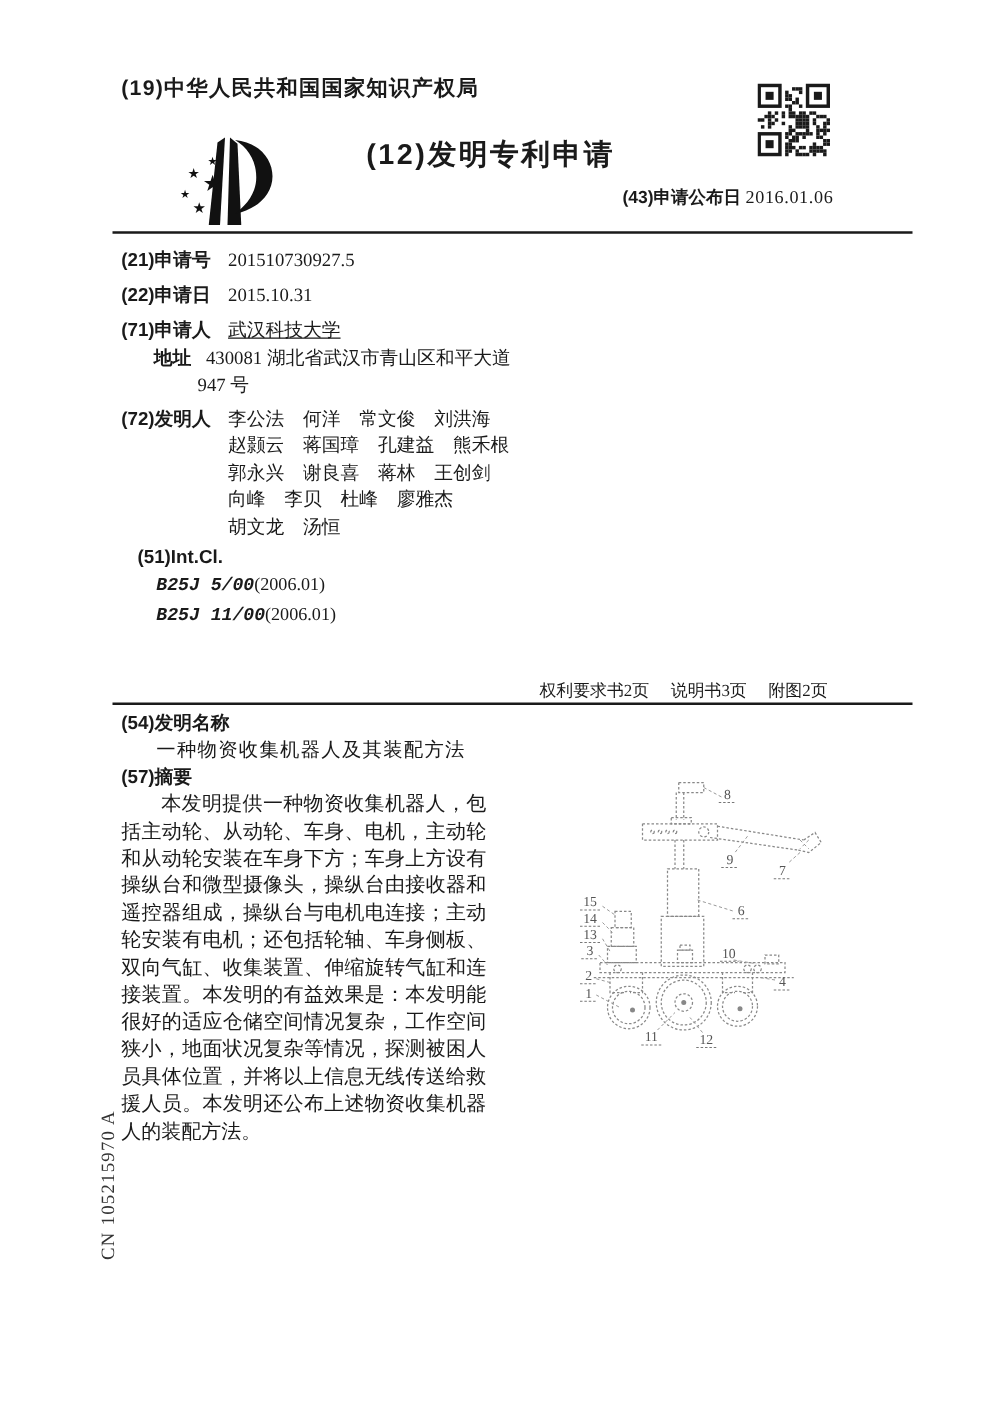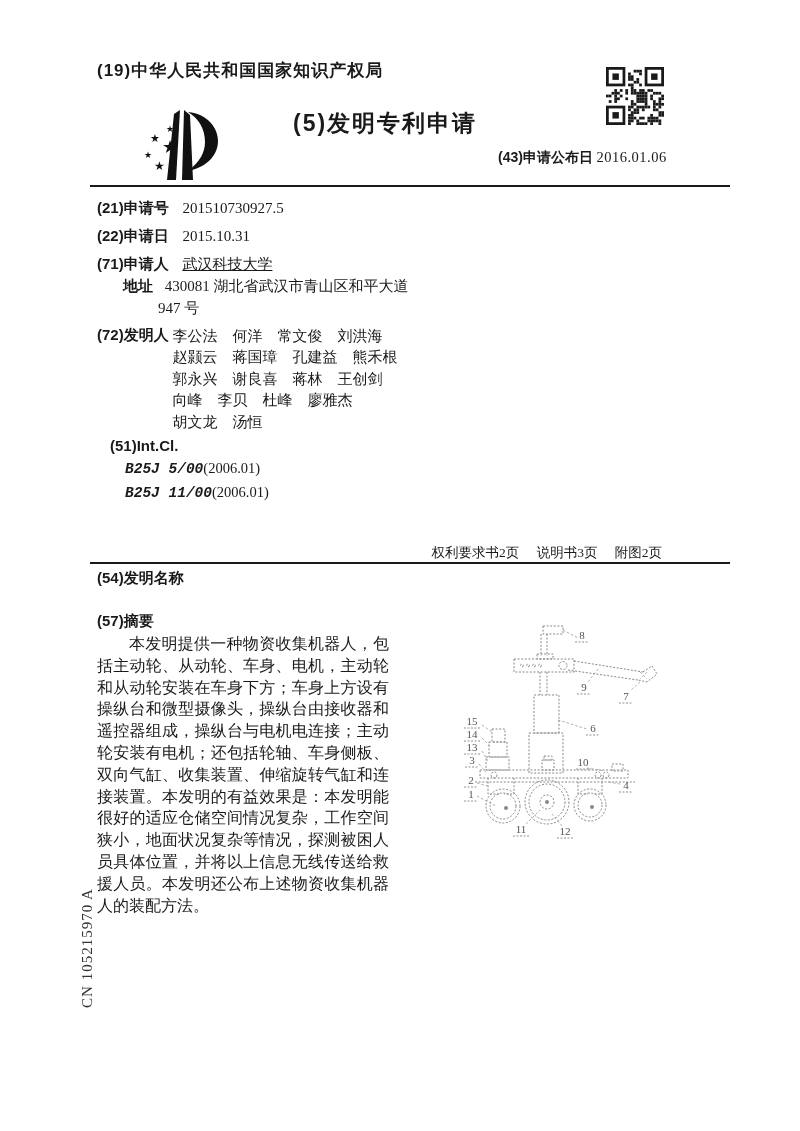--- a/index.html
+++ b/index.html
@@ -201,21 +201,21 @@
       <polygon points="46,2 52,7 55,72 44,72" fill="#111"></polygon>
       <path d="M50,4 C70,6 80,20 80,33 C80,49 66,60 50,63 C62,54 67,44 67,34 C67,20 60,10 50,4 Z" fill="#111"></path>
       <text x="24" y="45" font-size="18" fill="#111">★</text>
       <text x="12" y="34" font-size="11" fill="#111">★</text>
       <text x="6" y="50" font-size="9" fill="#111">★</text>
       <text x="16" y="62" font-size="12" fill="#111">★</text>
       <text x="28" y="24" font-size="9" fill="#111">★</text>
     </svg>
   </div>
 
-  <div class="abs doc-type lbl">(5)发明专利申请</div>
+  <div class="abs doc-type lbl">(12)发明专利申请</div>
 
   <div class="abs pub-block">
     <div class="biblio-line">
       <span class="lbl">(43)申请公布日</span>
       <span class="val">2016.01.06</span>
     </div>
   </div>
 
   <div class="rule rule1"></div>
 
@@ -234,21 +234,21 @@
     <span class="val" style="margin-left:10px;text-decoration:underline;">武汉科技大学</span>
   </div>
   <div class="abs fs15" style="left:123px; top:277px;">
     <span class="lbl">地址</span>
     <span class="val" style="margin-left:8px;">430081 湖北省武汉市青山区和平大道</span>
   </div>
   <div class="abs fs15 val" style="left:158px; top:299px;">947 号</div>
 
   <div class="abs fs15" style="left:97px; top:326px;">
     <span class="lbl" style="vertical-align:top;">(72)发明人</span>
-    <span class="val names" style="display:inline-block; line-height:21.4px;">
+    <span class="val names" style="display:inline-block; margin-left:10px; line-height:21.4px;">
       <span>李公法</span><span>何洋</span><span>常文俊</span><span>刘洪海</span><br>
       <span>赵颢云</span><span>蒋国璋</span><span>孔建益</span><span>熊禾根</span><br>
       <span>郭永兴</span><span>谢良喜</span><span>蒋林</span><span>王创剑</span><br>
       <span>向峰</span><span>李贝</span><span>杜峰</span><span>廖雅杰</span><br>
       <span>胡文龙</span><span>汤恒</span>
     </span>
   </div>
 
   <div class="abs fs15 lbl" style="left:97px; top:437px;margin-left:13px;">(51)Int.Cl.</div>
   <div class="abs ipc-line" style="left:125px; top:460px;">
@@ -260,20 +260,21 @@
 
   <div class="abs pages-line val">
     <span>权利要求书2页</span>
     <span>说明书3页</span>
     <span>附图2页</span>
   </div>
 
   <div class="rule rule2"></div>
 
   <div class="abs fs15 lbl" style="left:97px; top:569px;">(54)发明名称</div>
+  <div class="abs title-val val">一种物资收集机器人及其装配方法</div>
   <div class="abs fs15 lbl" style="left:97px; top:612px;">(57)摘要</div>
 
   <div class="abs abstract val">
     <p>本发明提供一种物资收集机器人，包括主动轮、从动轮、车身、电机，主动轮和从动轮安装在车身下方；车身上方设有操纵台和微型摄像头，操纵台由接收器和遥控器组成，操纵台与电机电连接；主动轮安装有电机；还包括轮轴、车身侧板、双向气缸、收集装置、伸缩旋转气缸和连接装置。本发明的有益效果是：本发明能很好的适应仓储空间情况复杂，工作空间狭小，地面状况复杂等情况，探测被困人员具体位置，并将以上信息无线传送给救援人员。本发明还公布上述物资收集机器人的装配方法。</p>
   </div>
 
   <div class="abs figure">
     <svg width="255" height="235" viewBox="0 0 255 235" xmlns="http://www.w3.org/2000/svg">
 
       <rect class="draw" x="93" y="14" width="20" height="8"></rect>

